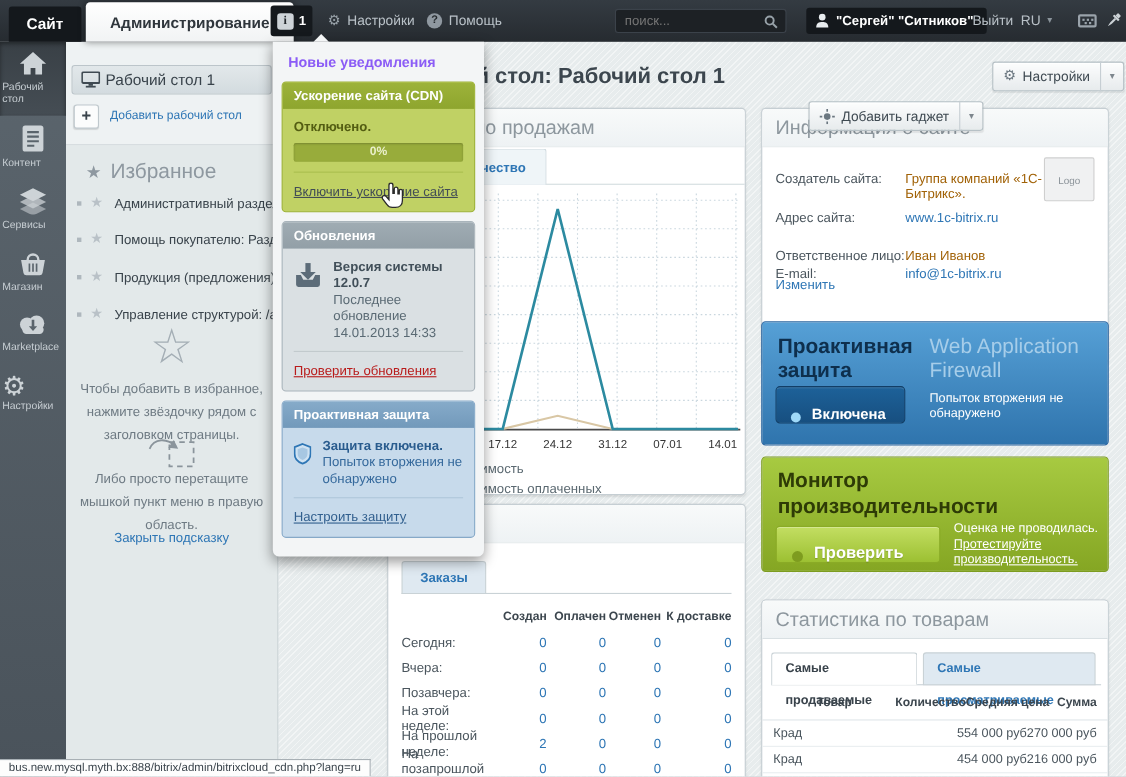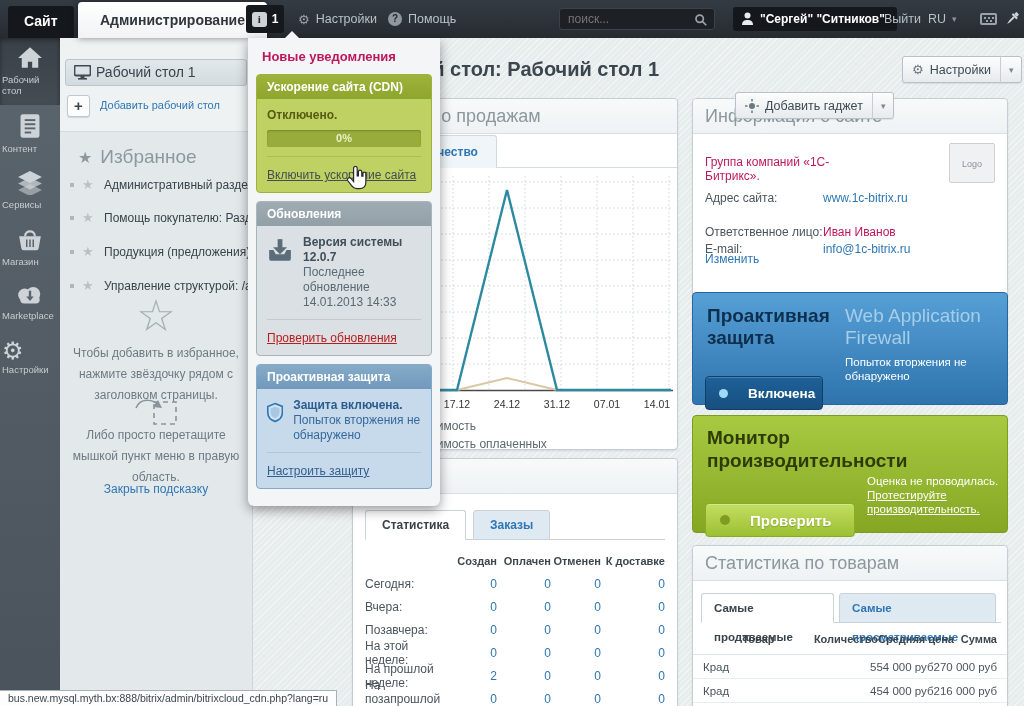--- a/index.html
+++ b/index.html
@@ -114,39 +114,39 @@
   .orow .rlabel { flex:1; font-size:12px; color:#4a555d; }
   .ocell { font-size:12px; text-align:right; }
   .ocell.c1{width:44px} .ocell.c2{width:54px} .ocell.c3{width:50px} .ocell.c4{width:64px}
   .ohead { margin-top:10px; height:22px; }
   .ohead .ocell { font-size:11px; font-weight:bold; color:#3c464e; }
   .oval { color:#2e76b5; }
   
   .site-info { left:692px; top:98px; width:316px; height:232px; }
   .si-row { position:absolute; left:12px; display:flex; font-size:12px; }
   .si-label { width:118px; color:#4a555d; }
-  .si-value { color:#be185d; }
+  .si-value { color:#a16207; }
   .si-link { color:#2e76b5; text-decoration:none; }
   .logo-box { position:absolute; right:12px; top:44px; width:46px; height:40px; background:#f0f1f2;
     border:1px solid #cfcfcf; border-radius:2px; color:#8a9298; font-size:9px; text-align:center; line-height:40px; }
   .si-edit { position:absolute; left:12px; top:153px; color:#2e76b5; font-size:12px; text-decoration:none; }
   
   .bluep { left:692px; top:292px; width:316px; height:113px; border:1px solid #2a65a0; border-radius:4px;
     background:linear-gradient(#56a0d6,#2f74ad); position:absolute; }
   .bluep .t1 { position:absolute; left:14px; top:12px; width:135px; font-size:19px; font-weight:bold;
     color:#0e2f4d; line-height:22px; }
   .bluep .t2 { position:absolute; left:152px; top:12px; width:150px; font-size:19px; color:#a6cde9; line-height:22px; }
-  .state-btn { position:absolute; left:12px; display:flex; align-items:center; gap:20px;
-    border-radius:4px; cursor:pointer;margin-top:25px; }
+  .state-btn { position:absolute; left:12px; display:flex; align-items:flex-end; gap:10px;
+    border-radius:4px; cursor:pointer; }
   .bluep .state-btn { top:58px; width:118px; height:34px; background:linear-gradient(#1d6199,#174f80);
     border:1px solid #123e66; box-shadow:inset 0 1px 0 rgba(255,255,255,.2); padding-left:13px;
     color:#fff; font-weight:bold; font-size:13.5px; }
   .bluep .dot { width:9px; height:9px; border-radius:50%; background:#9fd9f8; }
   .bluep .note { position:absolute; left:152px; top:62px; width:145px; color:#fff; font-size:11.5px; line-height:14px; }
-  .greenp { left:692px; top:415px; width:316px; height:118px; border:1px solid #7d9c20; border-radius:4px;
+  .greenp { left:692px; top:415px; width:316px; height:105px; border:1px solid #7d9c20; border-radius:4px;
     background:linear-gradient(#a7ca41,#85a623); position:absolute; }
   .greenp .t1 { position:absolute; left:14px; top:10px; width:200px; font-size:19px; font-weight:bold;
     color:#2e3b06; line-height:23px; }
   .greenp .state-btn { top:62px; width:150px; height:34px; background:linear-gradient(#c3de62,#9cc032);
     border:1px solid #8aab26; box-shadow:inset 0 1px 0 rgba(255,255,255,.3); padding-left:14px;
     color:#fff; font-weight:bold; font-size:15px; text-shadow:0 1px 1px rgba(0,0,0,.2); }
   .greenp .dot { width:10px; height:10px; border-radius:50%; background:#7e9c1f; }
   .greenp .note { position:absolute; left:174px; top:58px; width:132px; color:#fff; font-size:11.5px; line-height:14px; }
   .greenp .note a { color:#fff; }
   
@@ -162,21 +162,21 @@
   .ghead { height:32px; border-bottom:1px solid #dfe6e9; }
   .ghead .gcell { font-size:11px; font-weight:bold; color:#3c464e; line-height:12px; }
   .ghead .gname { text-align:center; }
   .ghead .gprice { text-align:center; }
   .gbody-row { height:24px; border-bottom:1px solid #e9eef0; }
   
   .notif { position:absolute; left:248px; top:38px; width:192px; background:#f3f5f6;
     border-radius:0 0 6px 6px; box-shadow:0 4px 12px rgba(0,0,0,.4); z-index:50; padding-bottom:9px; }
   .notch { position:absolute; left:37px; top:-7px; width:0; height:0;
     border-left:7px solid transparent; border-right:7px solid transparent; border-bottom:7px solid #f3f5f6; }
-  .nd-title { padding:11px 14px 8px; font-size:13px; font-weight:bold; color:#be185d; }
+  .nd-title { padding:11px 14px 8px; font-size:13px; font-weight:bold; color:#8b5cf6; }
   .nblock { margin:2px 8px 8px; border-radius:4px; overflow:hidden; }
   .nb-head { height:24px; line-height:24px; padding:0 10px; color:#fff; font-weight:bold; font-size:12px; }
   .nb-body { padding:9px 10px 0; }
   .nb-foot { margin:9px 10px 0; padding:8px 0 9px; }
   .nb-foot a { font-size:12px; }
   .cdn { border:1px solid #9db238; background:#c0d164; }
   .cdn .nb-head { background:linear-gradient(#9db33a,#8ea52e); }
   .cdn-status { font-size:12px; font-weight:bold; color:#535d12; }
   .cdn-bar { margin-top:8px; height:17px; background:#98ac3b; border-radius:2px;
     box-shadow:inset 0 1px 2px rgba(0,0,0,.22); text-align:center; color:#eaf0cb;
@@ -434,21 +434,20 @@
       <div class="legend-row">
         <span class="legend-swatch" style="background: rgb(217, 199, 165);"></span>
         <span class="legend-label">Стоимость оплаченных</span>
       </div>
     </div>
   </section>
 
   <section class="panel orders">
     <div class="panel-head">Заказы</div>
     <div class="tabs">
-      <span class="tab on">Статистика</span>
       <span class="tab off">Заказы</span>
     </div>
     <div class="orow ohead">
       <span class="rlabel"></span>
       <span class="ocell c1">Создан</span>
       <span class="ocell c2">Оплачен</span>
       <span class="ocell c3">Отменен</span>
       <span class="ocell c4">К доставке</span>
     </div>
     <div class="orow">
@@ -491,20 +490,21 @@
       <span class="ocell c1 oval">0</span>
       <span class="ocell c2 oval">0</span>
       <span class="ocell c3 oval">0</span>
       <span class="ocell c4 oval">0</span>
     </div>
   </section>
 
   <section class="panel site-info">
     <div class="panel-head">Информация о сайте</div>
     <div class="si-row" style="top:56px;">
+      <span class="si-label">Создатель сайта:</span>
       <span class="si-value" style="width:130px;">Группа компаний «1С-Битрикс».</span>
     </div>
     <div class="logo-box">Logo</div>
     <div class="si-row" style="top:92px;">
       <span class="si-label">Адрес сайта:</span>
       <a class="si-link">www.1c-bitrix.ru</a>
     </div>
     <div class="si-row" style="top:126px;">
       <span class="si-label">Ответственное лицо:</span>
       <span class="si-value">Иван Иванов</span>

